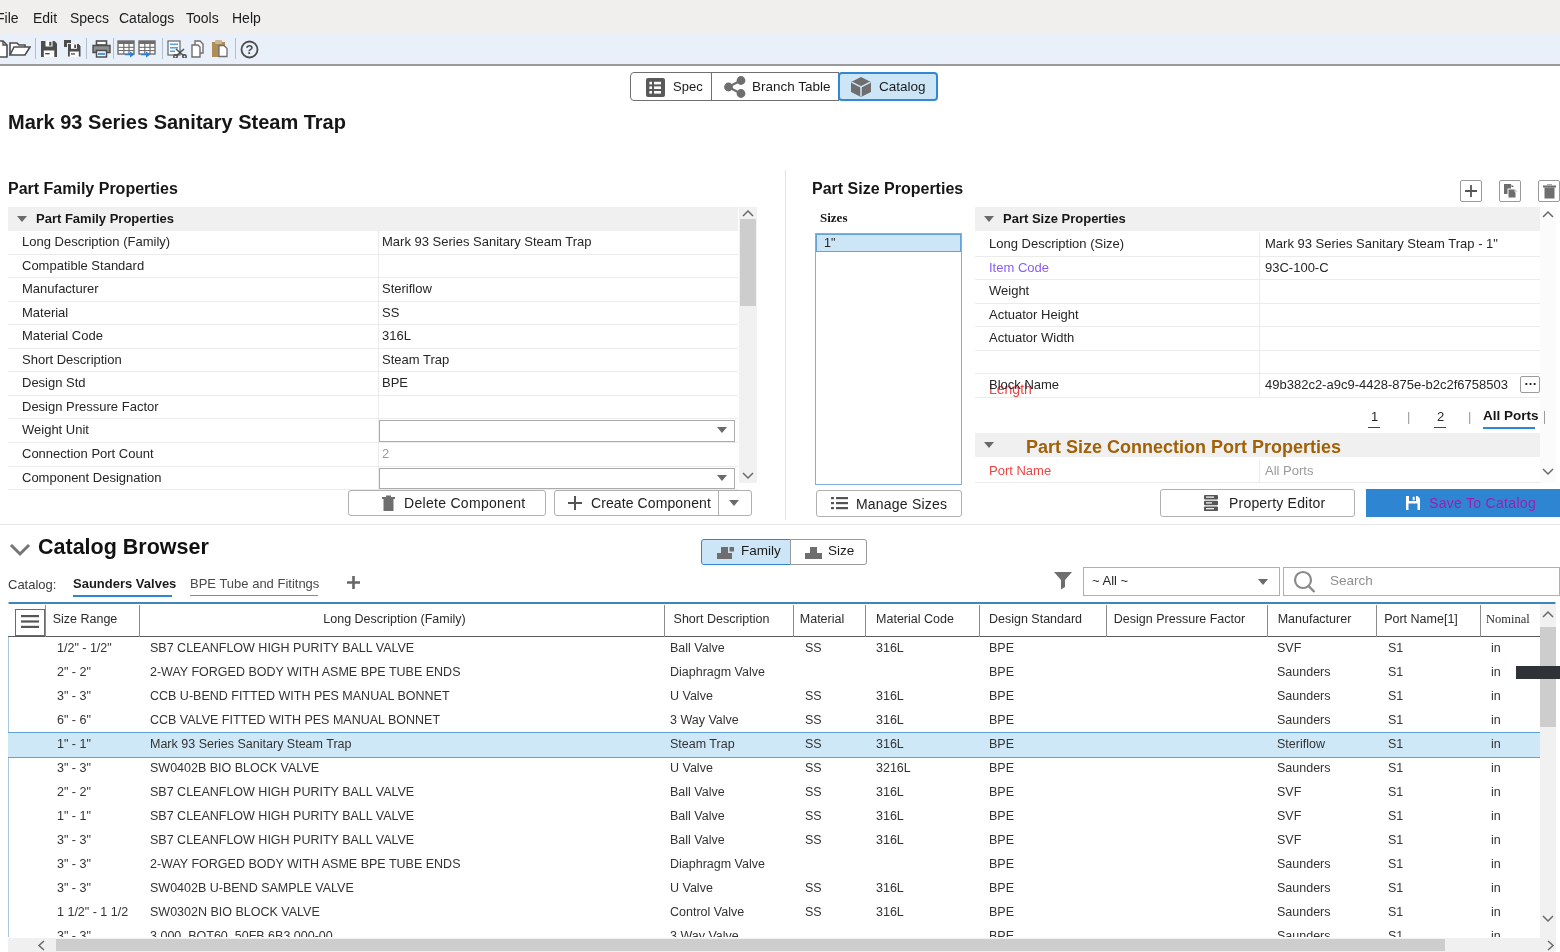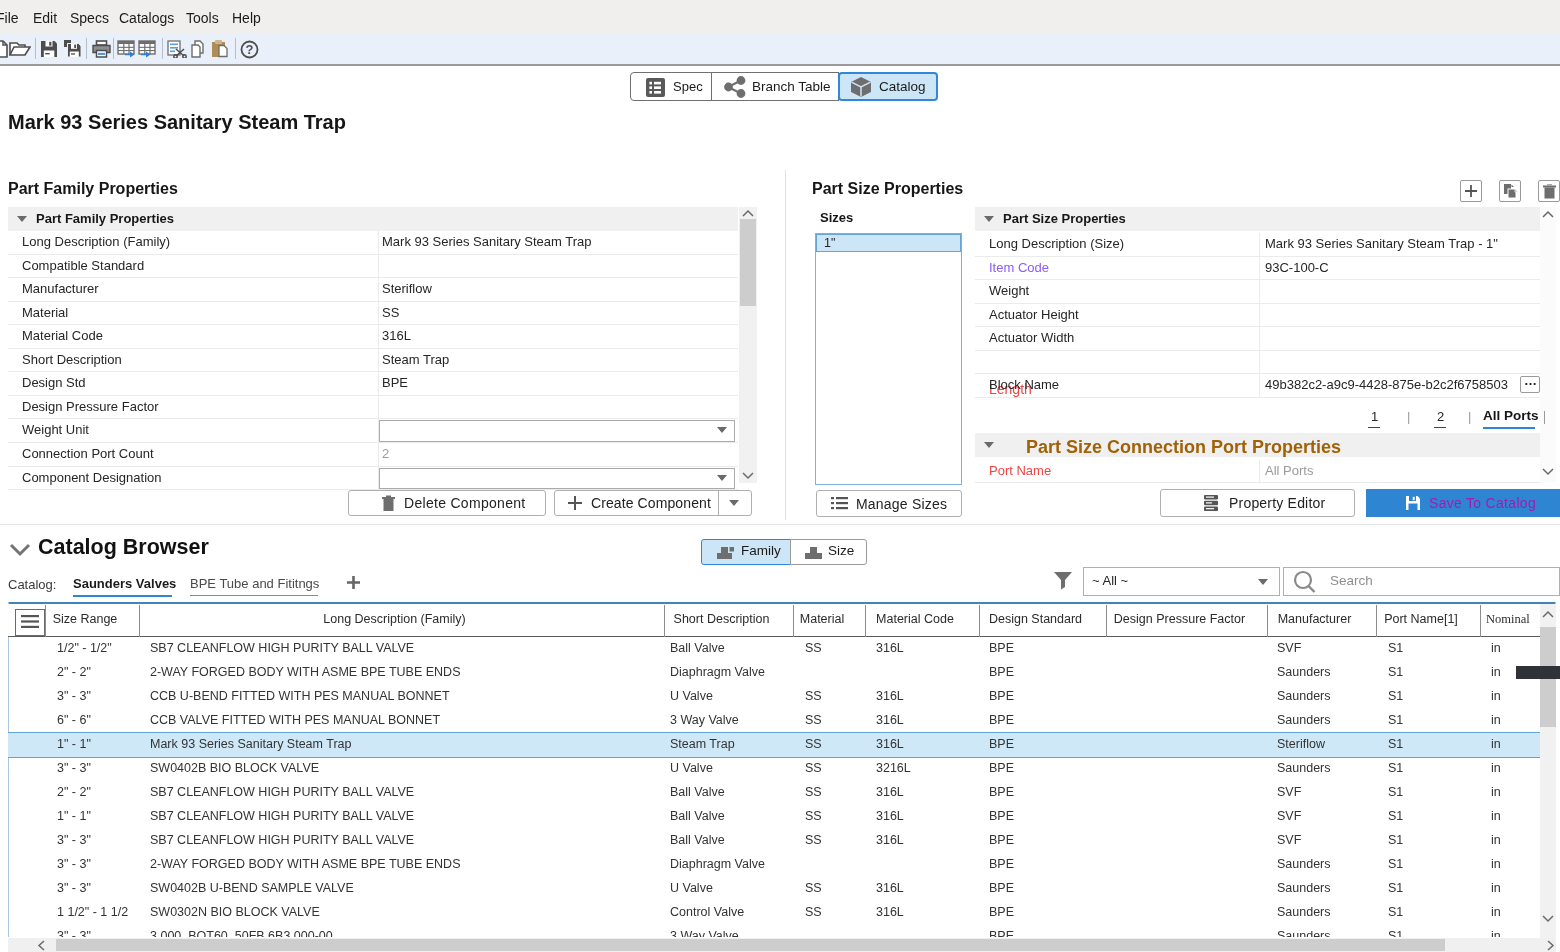--- a/index.html
+++ b/index.html
@@ -201,21 +201,21 @@
     </svg>
 <div class="txt" style="left:404px; top:495px; font-size:14px; color:#222; letter-spacing:0.3px;">Delete Component</div>
 <div class="abs" style="left:554px; top:490px; width:198px; height:26px; background:#fff; border:1px solid #b0b0b0; border-radius:3px;"></div>
 <div class="abs" style="left:718px; top:490px; width:1px; height:26px; background:#b0b0b0;"></div>
 <svg class="abs" style="left:567px; top:495px;" width="16" height="16" viewBox="0 0 16 16">
       <path d="M8 1 L8 15 M1 8 L15 8" stroke="#555" stroke-width="2"></path>
     </svg>
 <div class="txt" style="left:591px; top:495px; font-size:14px; color:#222; letter-spacing:0.1px;">Create Component</div>
 <div class="tri" style="left:729px; top:500px;"></div>
 <div class="abs" style="left:785px; top:170px; width:1px; height:350px; background:#e2e2e2;"></div>
-<div class="txt" style="left:820px; top:210px; font-size:13px; color:#161616; font-weight:bold;">Sizes</div>
+<div class="txt" style="left:820px; top:210px; font-size:13px; color:#161616; font-weight:bold;font-family:Liberation Serif, serif;">Sizes</div>
 <div class="abs" style="left:815px; top:233px; width:147px; height:252px; border:1px solid #7fb2d9; background:#fff;"></div>
 <div class="abs" style="left:816px; top:234px; width:145px; height:18px; background:#cde6f7; border:1px solid #64a4d8;"></div>
 <div class="txt" style="left:824px; top:236px; font-size:12.5px; color:#262626; ">1"</div>
 <div class="abs" style="left:816px; top:490px; width:146px; height:27px; background:#fff; border:1px solid #b0b0b0; border-radius:3px;"></div>
 <svg class="abs" style="left:831px; top:496px;" width="17" height="15" viewBox="0 0 17 15">
       <g fill="#555">
         <rect x="0" y="1" width="3" height="2.2"></rect>
         <rect x="5" y="1" width="12" height="2.2"></rect>
         <rect x="0" y="6" width="3" height="2.2"></rect>
         <rect x="5" y="6" width="12" height="2.2"></rect>

